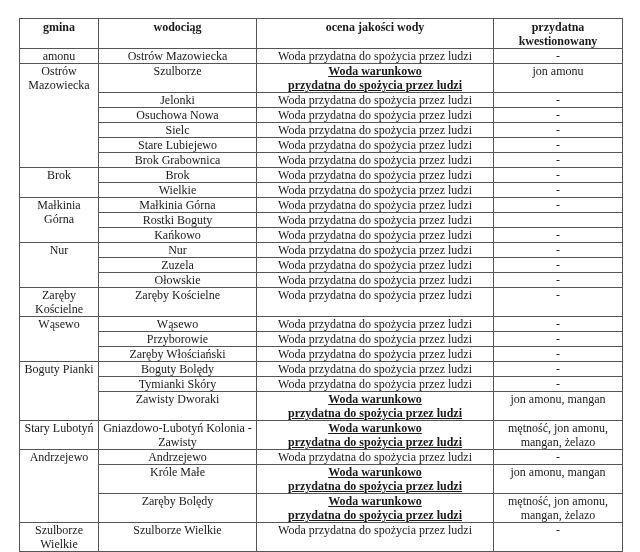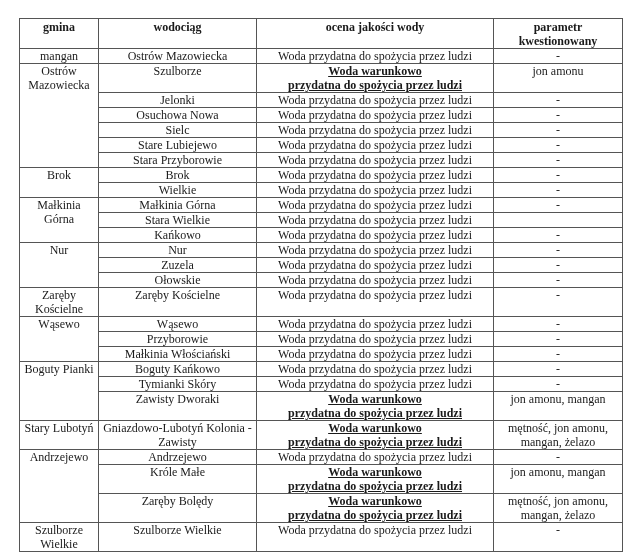--- a/index.html
+++ b/index.html
@@ -24,26 +24,26 @@
       <col class="c1">
       <col class="c2">
       <col class="c3">
       <col class="c4">
     </colgroup>
   <thead>
     <tr>
       <th>gmina</th>
       <th>wodociąg</th>
       <th>ocena jakości wody</th>
-      <th>parametr kwestionowany</th>
+      <th>przydatna kwestionowany</th>
     </tr>
   </thead>
   <tbody id="tbody">
       <tr class="r1">
-        <td rowspan="1" class="gm">mangan</td>
+        <td rowspan="1" class="gm">amonu</td>
         <td>Ostrów Mazowiecka</td>
         <td>Woda przydatna do spożycia przez ludzi</td>
         <td>-</td>
       </tr>
       <tr class="r2">
         <td rowspan="6" class="gm">Ostrów Mazowiecka</td>
         <td>Szulborze</td>
         <td class="warn"><span>Woda warunkowo</span><br><span>przydatna do spożycia przez ludzi</span></td>
         <td>jon amonu</td>
       </tr>
@@ -61,21 +61,21 @@
         <td>Sielc</td>
         <td>Woda przydatna do spożycia przez ludzi</td>
         <td>-</td>
       </tr>
       <tr class="r1">
         <td>Stare Lubiejewo</td>
         <td>Woda przydatna do spożycia przez ludzi</td>
         <td>-</td>
       </tr>
       <tr class="r1">
-        <td>Stara Przyborowie</td>
+        <td>Brok Grabownica</td>
         <td>Woda przydatna do spożycia przez ludzi</td>
         <td>-</td>
       </tr>
       <tr class="r1">
         <td rowspan="2" class="gm">Brok</td>
         <td>Brok</td>
         <td>Woda przydatna do spożycia przez ludzi</td>
         <td>-</td>
       </tr>
       <tr class="r1">
@@ -83,21 +83,21 @@
         <td>Woda przydatna do spożycia przez ludzi</td>
         <td>-</td>
       </tr>
       <tr class="r1">
         <td rowspan="3" class="gm">Małkinia Górna</td>
         <td>Małkinia Górna</td>
         <td>Woda przydatna do spożycia przez ludzi</td>
         <td>-</td>
       </tr>
       <tr class="r1">
-        <td>Stara Wielkie</td>
+        <td>Rostki Boguty</td>
         <td>Woda przydatna do spożycia przez ludzi</td>
         <td></td>
       </tr>
       <tr class="r1">
         <td>Kańkowo</td>
         <td>Woda przydatna do spożycia przez ludzi</td>
         <td>-</td>
       </tr>
       <tr class="r1">
         <td rowspan="3" class="gm">Nur</td>
@@ -126,27 +126,27 @@
         <td>Wąsewo</td>
         <td>Woda przydatna do spożycia przez ludzi</td>
         <td>-</td>
       </tr>
       <tr class="r1">
         <td>Przyborowie</td>
         <td>Woda przydatna do spożycia przez ludzi</td>
         <td>-</td>
       </tr>
       <tr class="r1">
-        <td>Małkinia Włościański</td>
+        <td>Zaręby Włościański</td>
         <td>Woda przydatna do spożycia przez ludzi</td>
         <td>-</td>
       </tr>
       <tr class="r1">
         <td rowspan="3" class="gm">Boguty Pianki</td>
-        <td>Boguty Kańkowo</td>
+        <td>Boguty Bolędy</td>
         <td>Woda przydatna do spożycia przez ludzi</td>
         <td>-</td>
       </tr>
       <tr class="r1">
         <td>Tymianki Skóry</td>
         <td>Woda przydatna do spożycia przez ludzi</td>
         <td>-</td>
       </tr>
       <tr class="r2">
         <td>Zawisty Dworaki</td>

